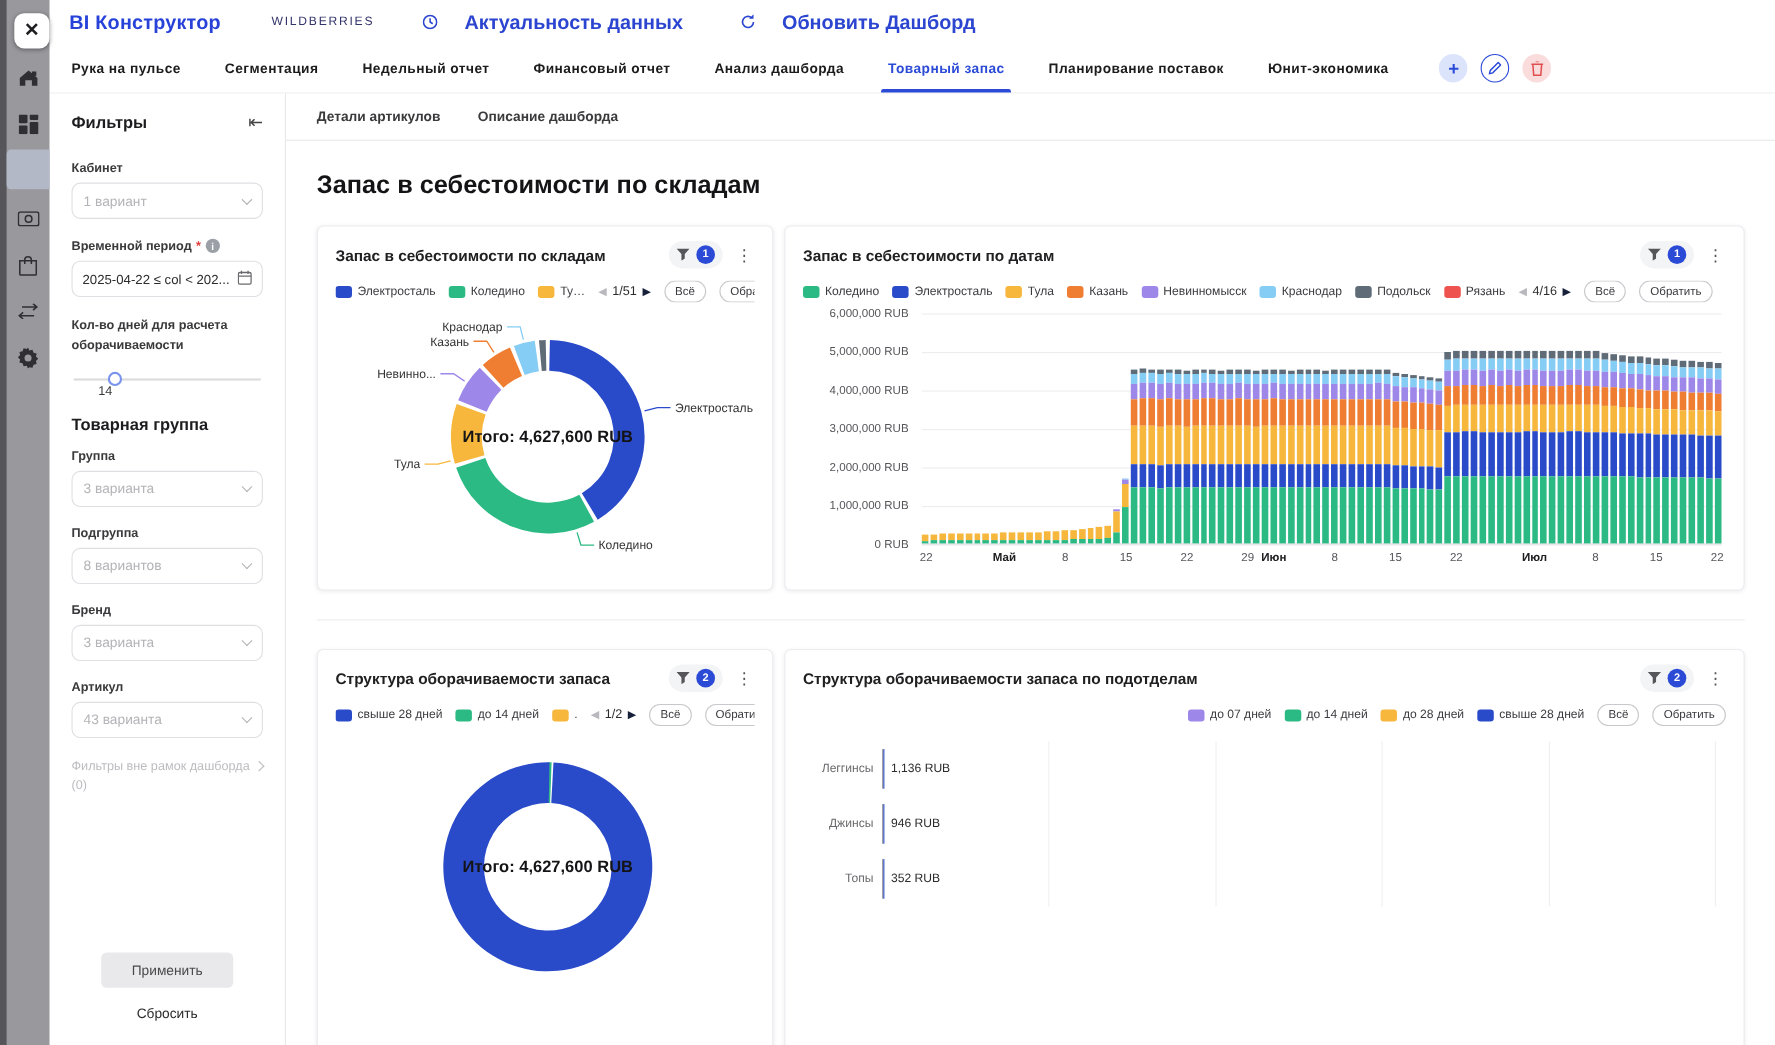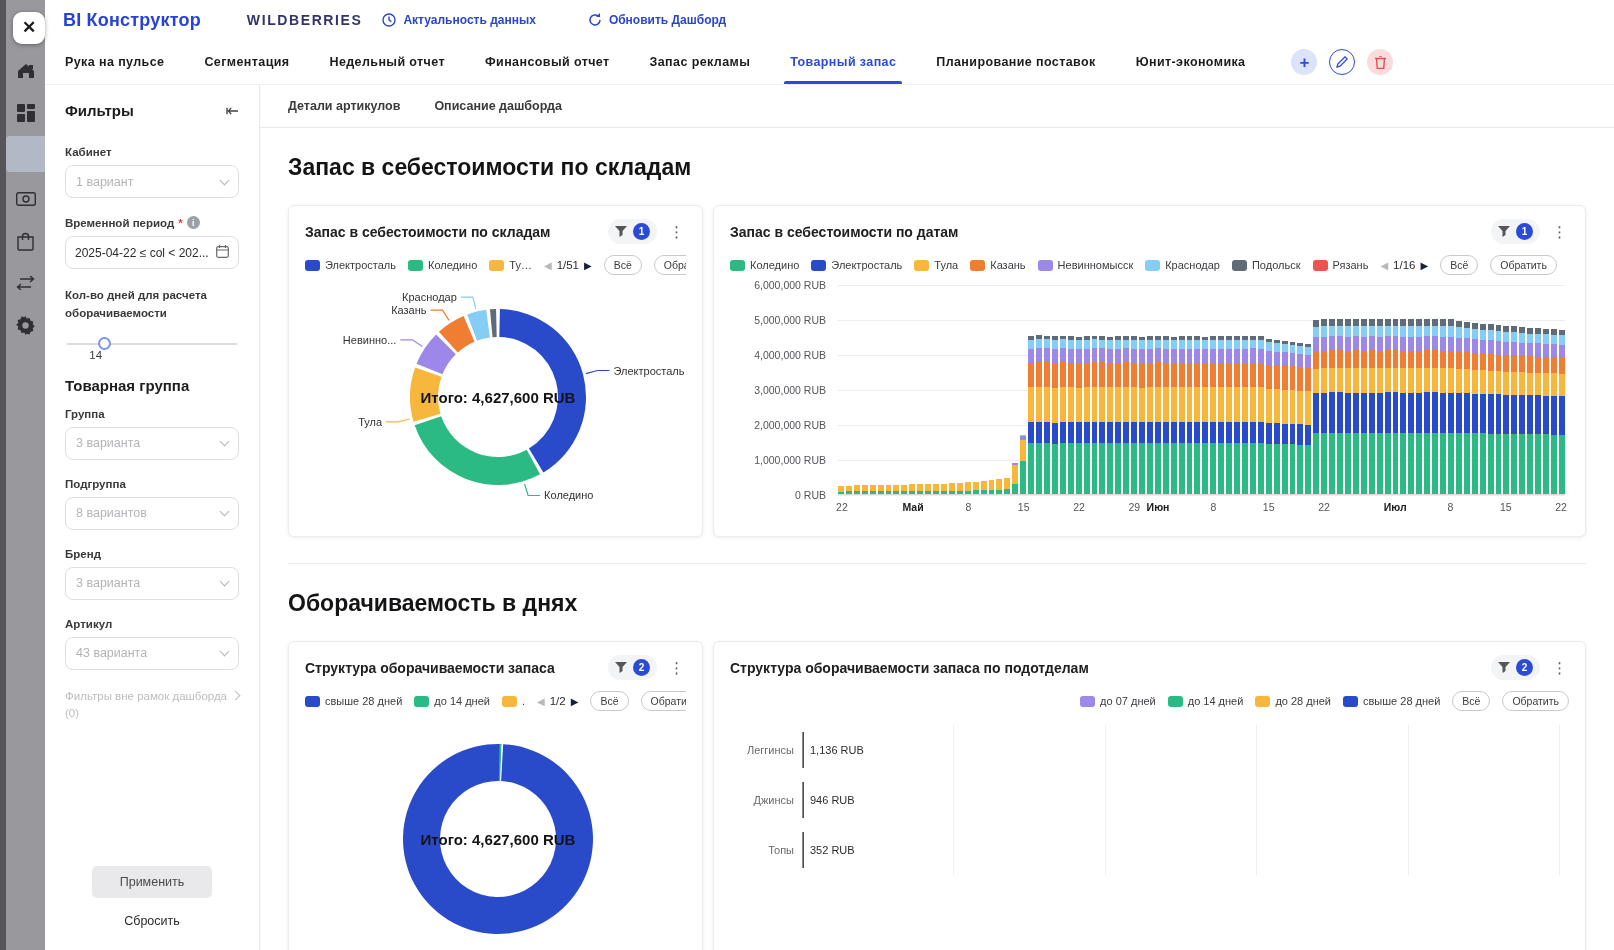--- a/index.html
+++ b/index.html
@@ -13,22 +13,22 @@
   .rail-ic { width:39px; height:38px; display:flex; align-items:center; justify-content:center; color:#2e2e33; margin-bottom:4px; }
   .rail-ic svg { display:block; }
   .rail-active { width:39px; height:36px; background:#b2b8c6; border-radius:4px 0 0 4px; margin-bottom:8px; }
   .close-btn { position:absolute; left:13px; top:12px; width:32px; height:32px; background:#fff; border:none;
     border-radius:9px; box-shadow:0 1px 4px rgba(0,0,0,.35); font-size:17px; font-weight:bold; color:#1d1d1f;
     z-index:40; cursor:pointer; line-height:30px; }
 
   
   .topbar { position:absolute; left:45px; right:0; top:0; height:40px; background:#fff; display:flex; align-items:center; padding-left:18px; z-index:20; }
   .logo { font-size:18px; font-weight:bold; color:#2742d9; letter-spacing:.2px; margin-right:46px; }
-  .brand { font-size:14px; font-weight:bold; color:#33346a; letter-spacing:1.6px; margin-right:20px; }
-  .hlink { display:flex; align-items:center; gap:7px; color:#2b45d0; font-size:12px; font-weight:bold; margin-right:52px; cursor:pointer; }
+  .brand { font-size:11px; font-weight:normal; color:#33346a; letter-spacing:1.6px; margin-right:44px; }
+  .hlink { display:flex; align-items:center; gap:24px; color:#2b45d0; font-size:18px; font-weight:bold; margin-right:52px; cursor:pointer; }
   .hlink svg { display:block; }
 
   
   .tabbar { position:absolute; left:45px; right:0; top:40px; height:45px; background:#fff; display:flex; align-items:center;
     padding-left:18px; border-bottom:1px solid #f0f0f0; z-index:20; }
   .tab { font-size:12.5px; font-weight:bold; color:#1c1c1c; letter-spacing:.4px; padding:0 2px; margin-right:36px;
     height:100%; display:flex; align-items:center; position:relative; cursor:pointer; white-space:nowrap; }
   .tab.active { color:#2b4bd7; }
   .tab.active::after { content:""; position:absolute; left:-4px; right:-4px; bottom:0; height:3px; background:#2b4bd7; border-radius:2px 2px 0 0; }
   .tab-actions { display:flex; align-items:center; gap:12px; margin-left:8px; }
@@ -187,21 +187,21 @@
     <span>Обновить Дашборд</span>
   </div>
 </div>
 
 <div class="tabbar">
   <div id="tabs-host" style="display:flex;height:100%;">
       <div class="tab">Рука на пульсе</div>
       <div class="tab">Сегментация</div>
       <div class="tab">Недельный отчет</div>
       <div class="tab">Финансовый отчет</div>
-      <div class="tab">Запас рекламы</div>
+      <div class="tab">Анализ дашборда</div>
       <div class="tab active">Товарный запас</div>
       <div class="tab">Планирование поставок</div>
       <div class="tab">Юнит-экономика</div>
     </div>
   <div class="tab-actions">
     <button class="round-btn rb-add">+</button>
     <button class="round-btn rb-edit">
       <svg width="12" height="12" viewBox="0 0 12 12">
           <path d="M1 11l.8-3L9 .8 11.2 3 4 10.2z" fill="none" stroke="#2b4bd7" stroke-width="1.3"></path>
         </svg>
@@ -383,21 +383,21 @@
             <span class="li">
               <span class="sw" style="background: rgb(95, 107, 119);"></span>
               <span>Подольск</span>
             </span>
             <span class="li">
               <span class="sw" style="background: rgb(239, 83, 80);"></span>
               <span>Рязань</span>
             </span>
             <span class="pager">
               <span class="arr dis">◀</span>
-              <span>1/16</span>
+              <span>4/16</span>
               <span class="arr en">▶</span>
             </span>
             <button class="pill">Всё</button>
             <button class="pill">Обратить</button>
           </div>
         <div class="plotwrap" id="stackplot">
             <div class="gridline" style="top: 210px;"></div>
             <div class="ylab" style="top: 204px;">0 RUB</div>
             <div class="gridline" style="top: 175px;"></div>
             <div class="ylab" style="top: 169px;">1,000,000 RUB</div>
@@ -1138,21 +1138,20 @@
               <span class="xt m" style="left: 76.6304%;">Июл</span>
               <span class="xt" style="left: 84.2391%;">8</span>
               <span class="xt" style="left: 91.8478%;">15</span>
               <span class="xt" style="left: 99.4565%;">22</span>
             </div>
           </div>
       </div>
     </div>
 
     <div class="hdiv"></div>
-    <div class="section-title">Оборачиваемость в днях</div>
 
     <div class="cards-row">
 
       <div class="card card-3">
         <div class="card-head">
           <div class="card-title">Структура оборачиваемости запаса</div>
           <div class="card-ctrl">
             <div class="filter-chip">
               <svg width="12" height="11" viewBox="0 0 12 11">
                   <path d="M0 0h12L7.5 5v4L4.5 11V5z" fill="#55555a"></path>

